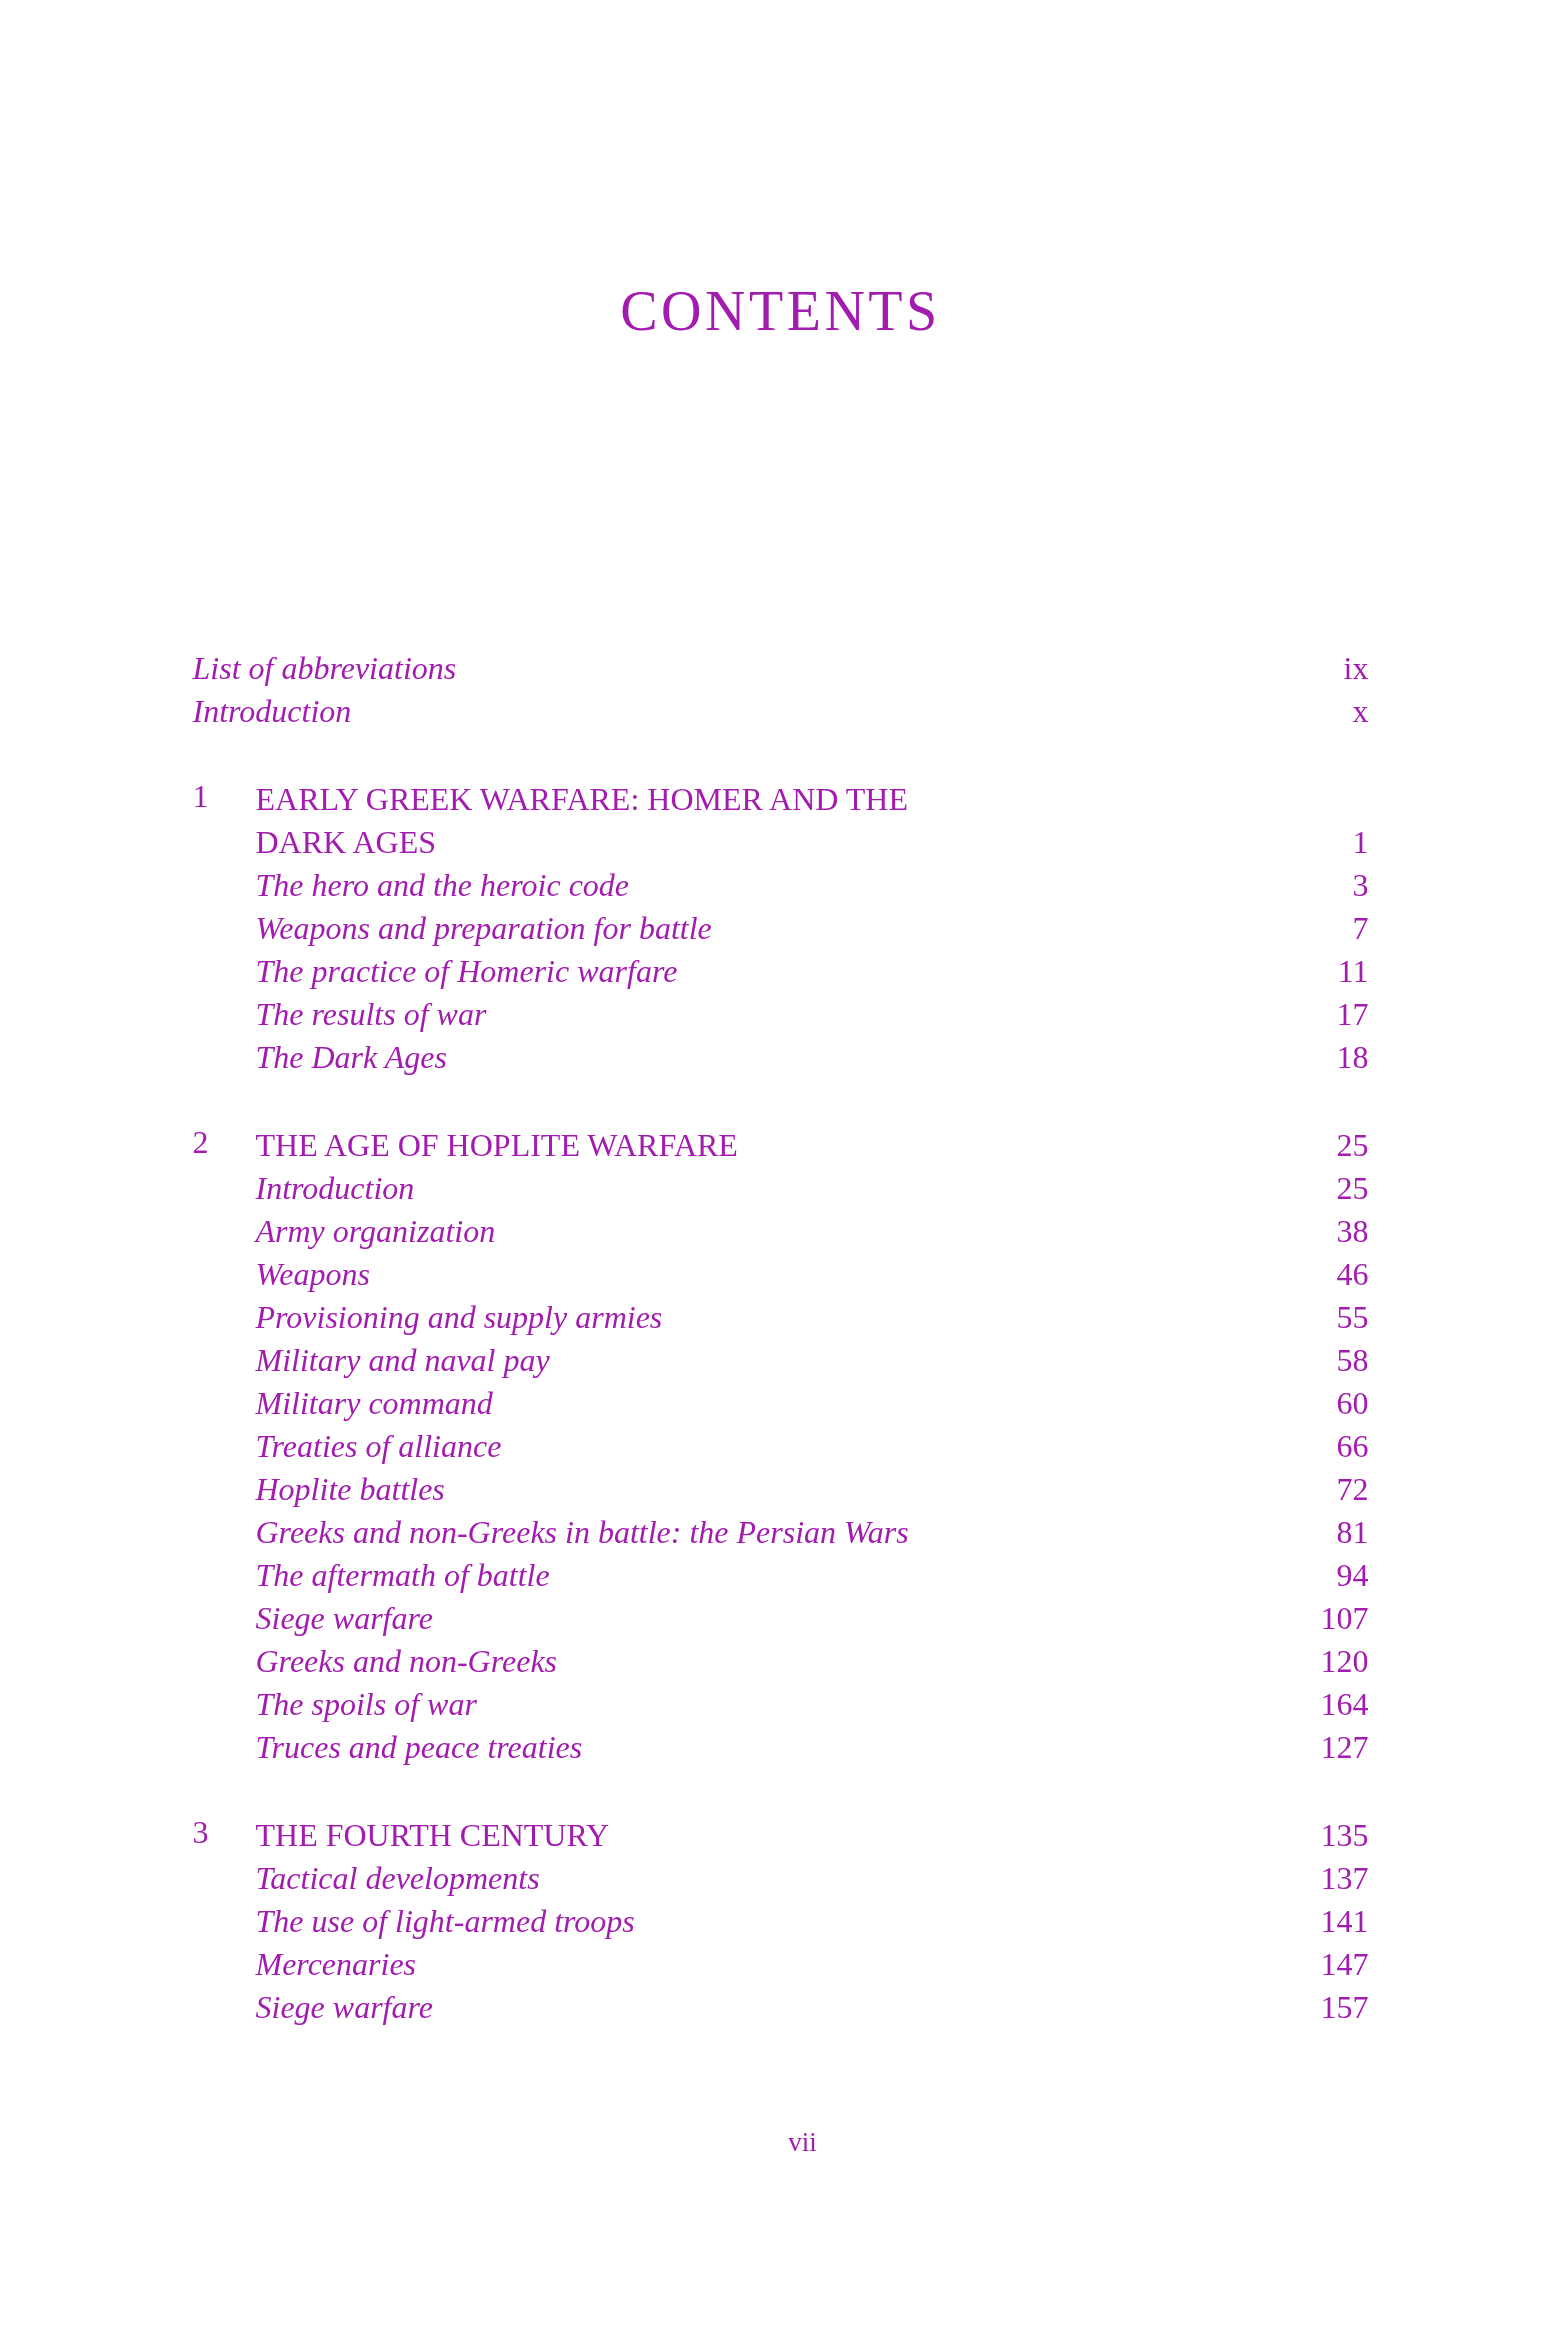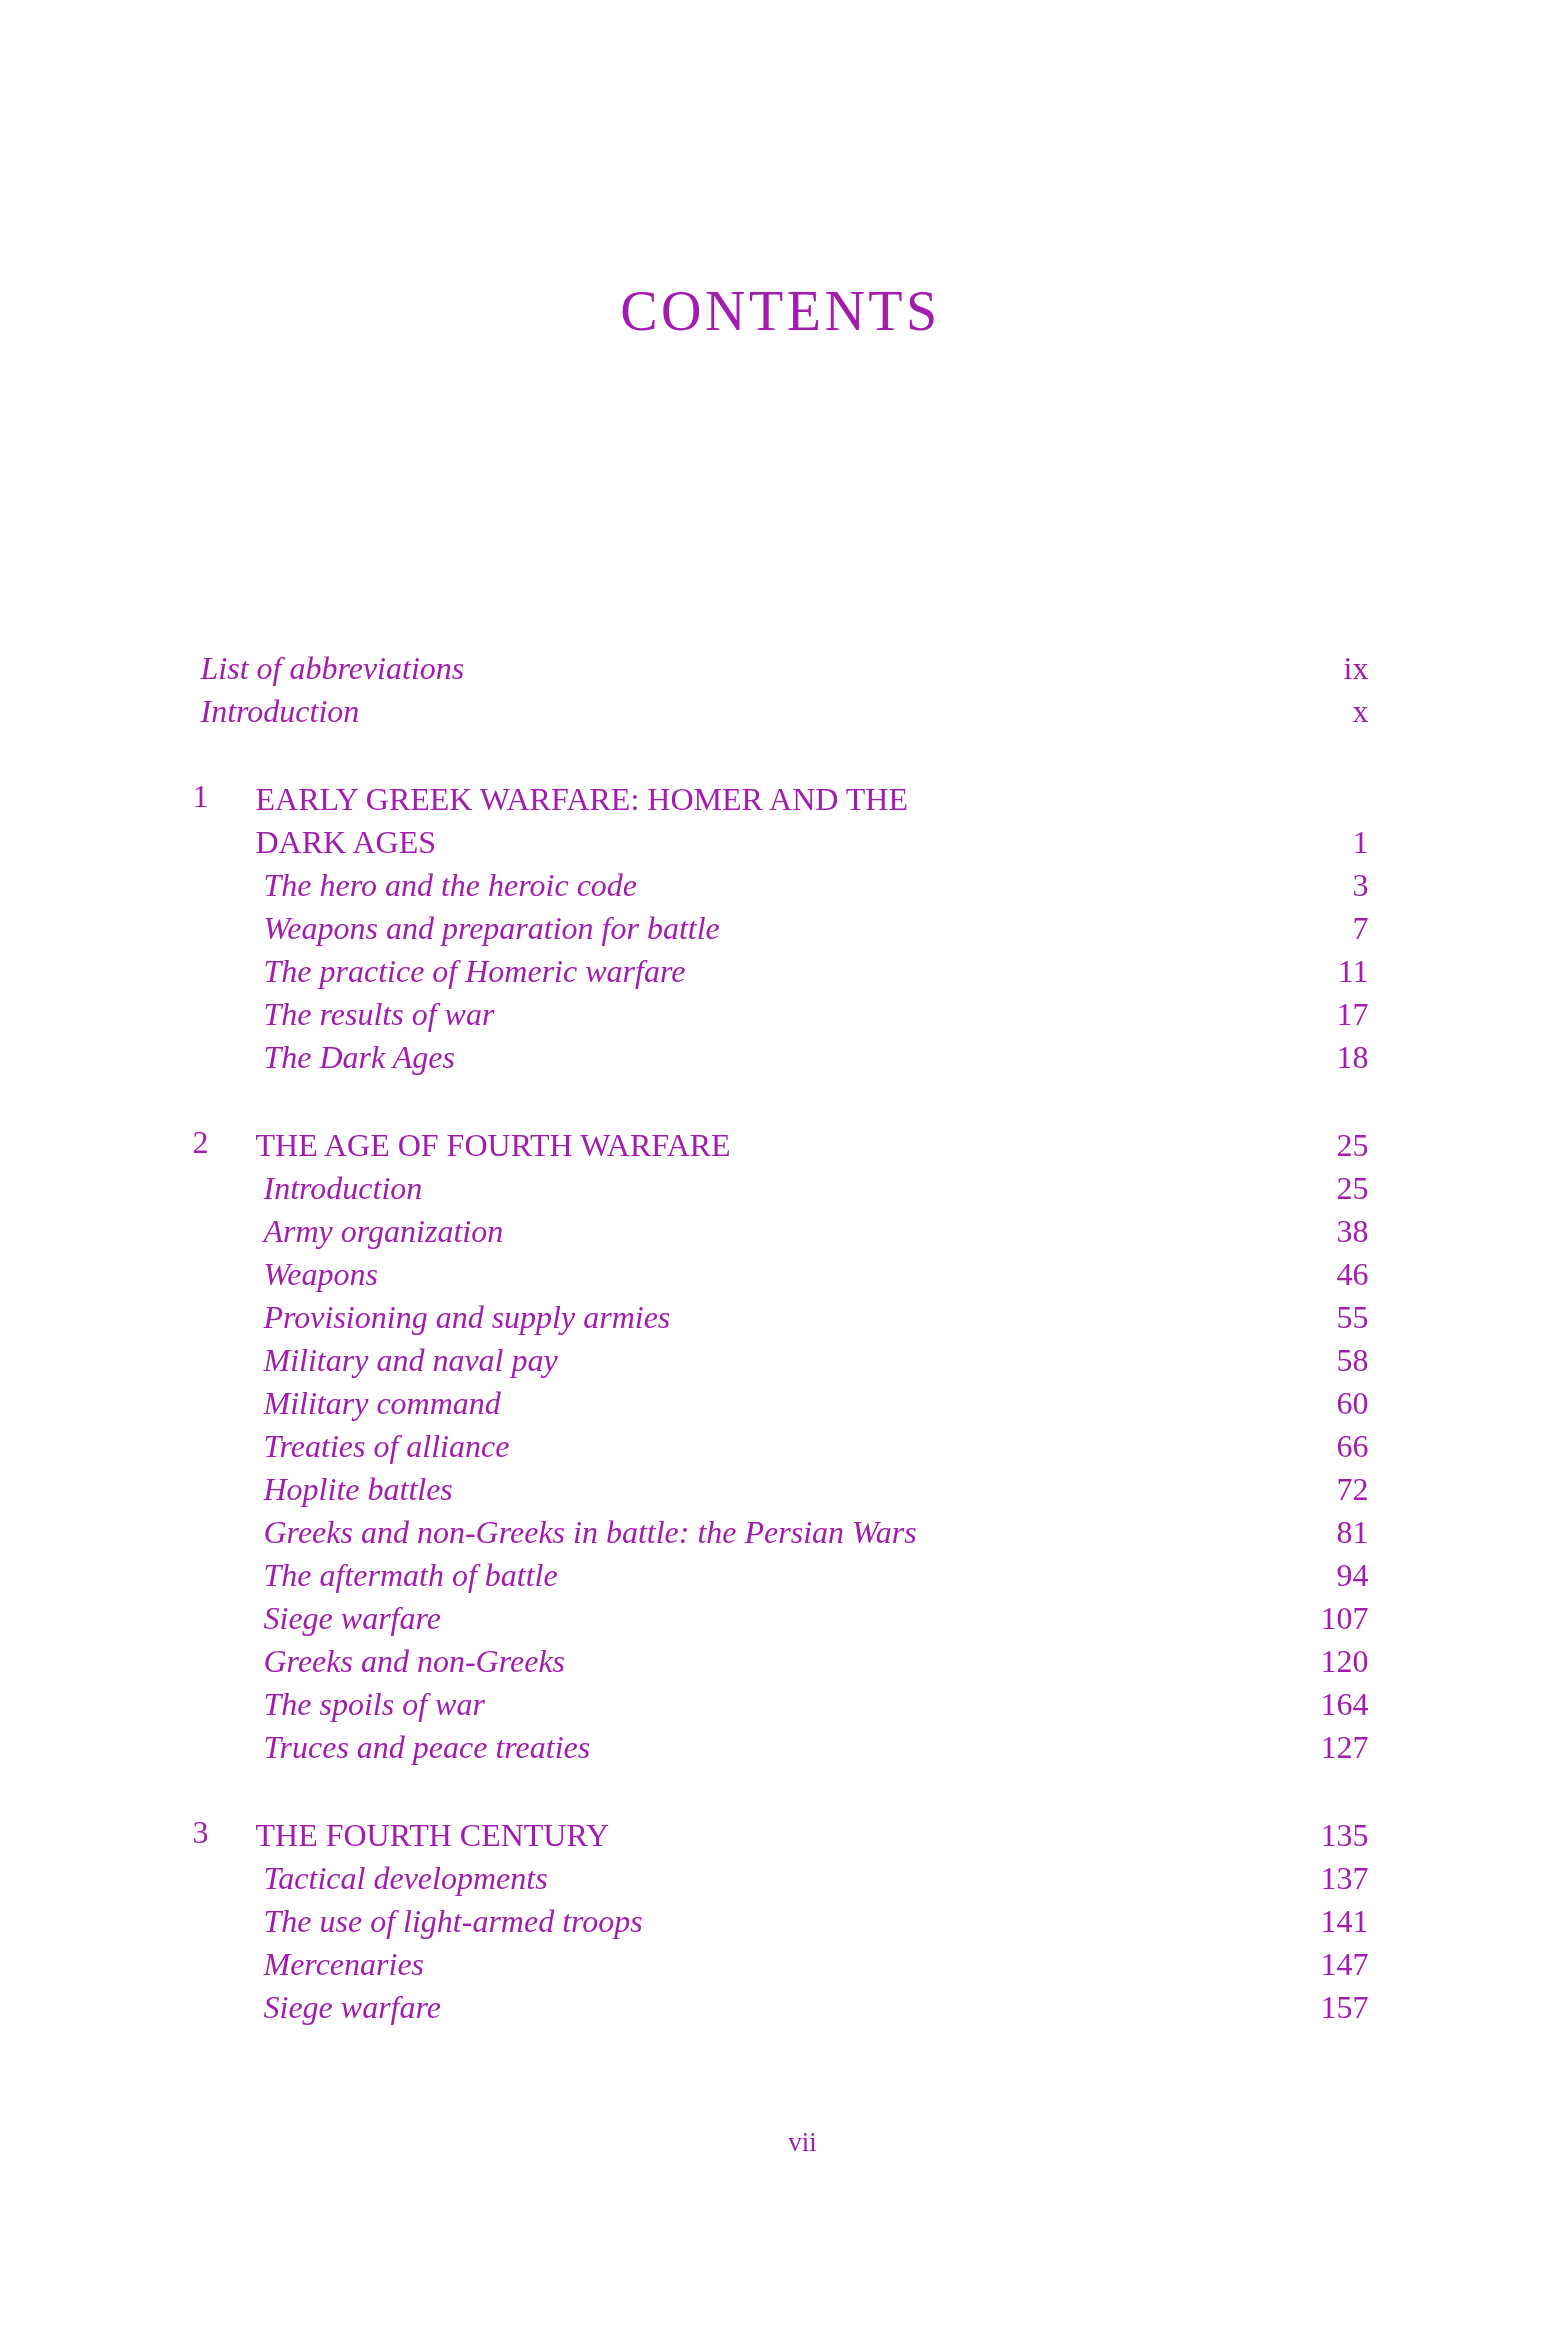--- a/index.html
+++ b/index.html
@@ -23,21 +23,20 @@
   .toc {
     width: 1176px;
     margin: 304px auto 0 auto;
     font-size: 32px;
   }
   .row {
     display: flex;
     justify-content: space-between;
     align-items: baseline;
     line-height: 43px;
-    margin-left: 8px;
   }
   .italic { font-style: italic; }
   .indent { padding-left: 63px; }
   .chapter { margin-top: 45px; }
   .chapter-head { display: flex; }
   .num { width: 63px; flex: none; }
   .head-lines { flex: 1; }
   .head-row {
     display: flex;
     justify-content: space-between;
@@ -107,21 +106,21 @@
           <span>18</span>
         </div>
       </div>
     </div>
 
     <div class="chapter">
       <div class="chapter-head">
         <span class="num">2</span>
         <div class="head-lines">
           <div class="head-row">
-            <span>THE AGE OF FOURTH WARFARE</span>
+            <span>THE AGE OF HOPLITE WARFARE</span>
             <span>25</span>
           </div>
         </div>
       </div>
       <div>
         <div class="row indent">
           <span class="italic">Introduction</span>
           <span>25</span>
         </div>
         <div class="row indent">

